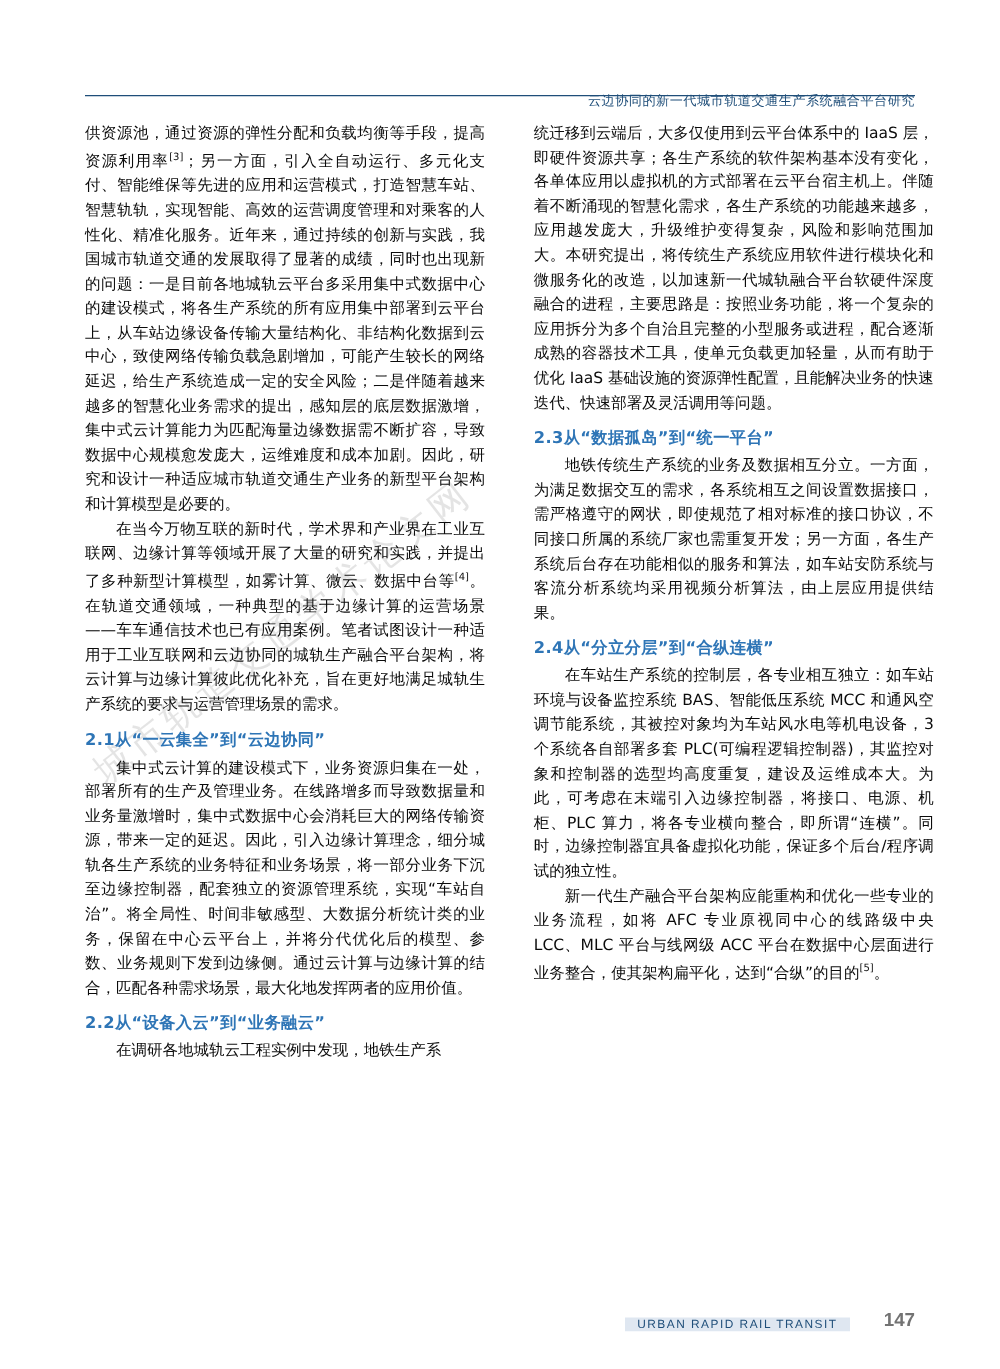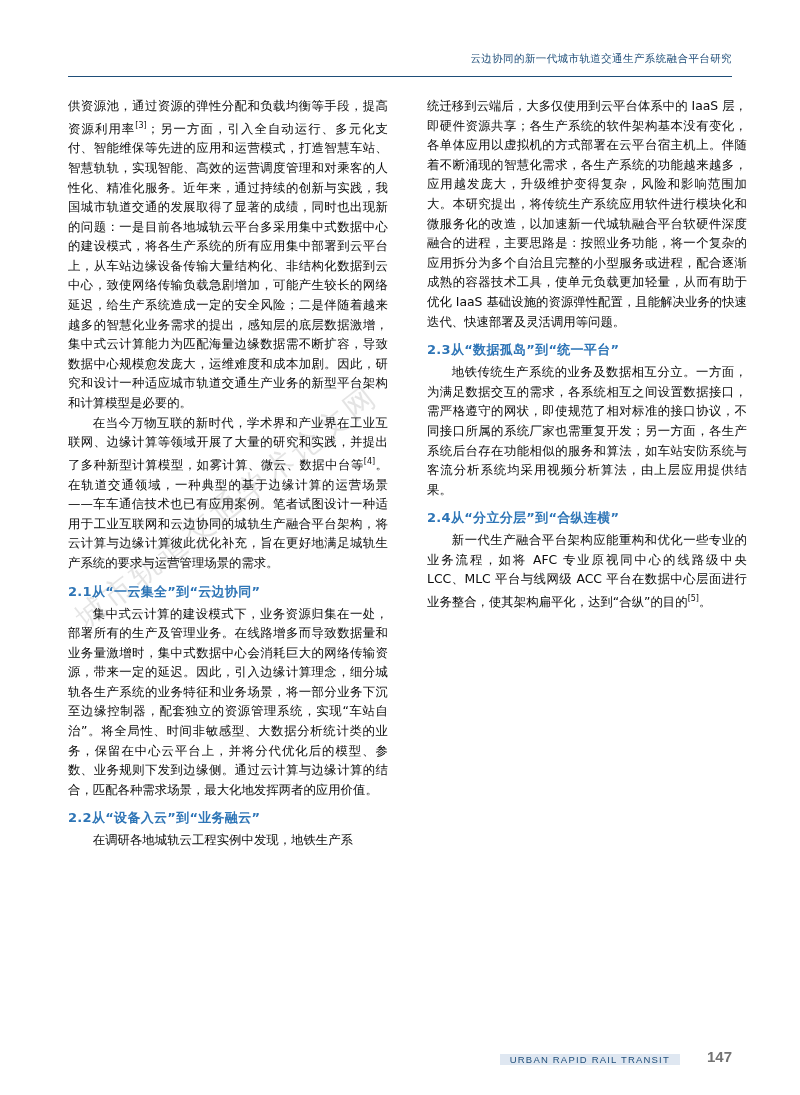--- a/index.html
+++ b/index.html
@@ -15,21 +15,21 @@
     width: 800px;
     height: 1095px;
     background: #ffffff;
     overflow: hidden;
     box-sizing: border-box;
   }
 
   
   .running-head {
     position: absolute;
-    top: 52px;
+    top: 74px;
     right: 68px;
     font-size: 10.5px;
     color: #1f4e79;
     letter-spacing: 0.4px;
     white-space: nowrap;
     font-family: Liberation Mono, monospace;
   }
   .head-rule {
     position: absolute;
     top: 76px;
@@ -183,20 +183,21 @@
       <h3 class="sub">
         <span class="num">2.3</span><span>从“数据孤岛”到“统一平台”</span>
       </h3>
 
       <p class="body indent">地铁传统生产系统的业务及数据相互分立。一方面，为满足数据交互的需求，各系统相互之间设置数据接口，需严格遵守的网状，即使规范了相对标准的接口协议，不同接口所属的系统厂家也需重复开发；另一方面，各生产系统后台存在功能相似的服务和算法，如车站安防系统与客流分析系统均采用视频分析算法，由上层应用提供结果。</p>
 
       <h3 class="sub">
         <span class="num">2.4</span><span>从“分立分层”到“合纵连横”</span>
       </h3>
 
+      <p class="body indent">在车站生产系统的控制层，各专业相互独立：如车站环境与设备监控系统 BAS、智能低压系统 MCC 和通风空调节能系统，其被控对象均为车站风水电等机电设备，3 个系统各自部署多套 PLC(可编程逻辑控制器)，其监控对象和控制器的选型均高度重复，建设及运维成本大。为此，可考虑在末端引入边缘控制器，将接口、电源、机柜、PLC 算力，将各专业横向整合，即所谓“连横”。同时，边缘控制器宜具备虚拟化功能，保证多个后台/程序调试的独立性。</p>
       <p class="body indent">新一代生产融合平台架构应能重构和优化一些专业的业务流程，如将 AFC 专业原视同中心的线路级中央 LCC、MLC 平台与线网级 ACC 平台在数据中心层面进行业务整合，使其架构扁平化，达到“合纵”的目的<sup>[5]</sup>。</p>
     </div>
 
   </div>
 
   <div class="footer">
     <div class="footer-bar">
       <div class="footer-journal">URBAN RAPID RAIL TRANSIT</div>
       <div class="footer-page">147</div>
     </div>

